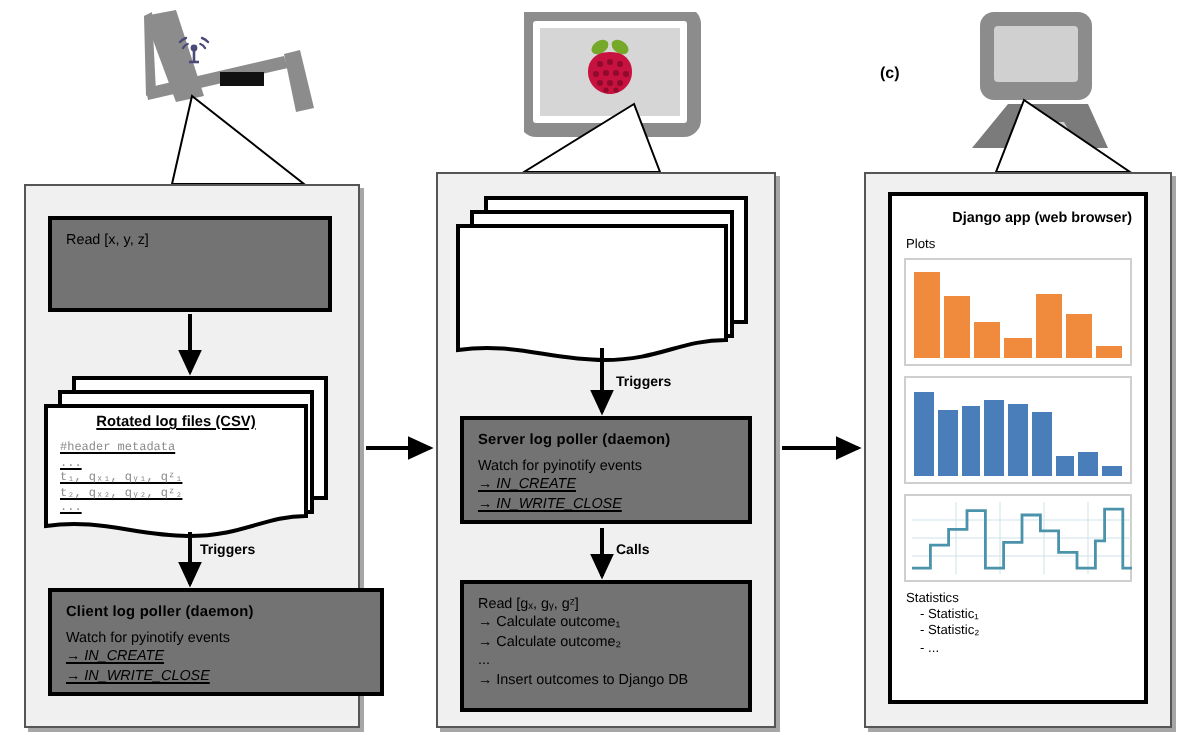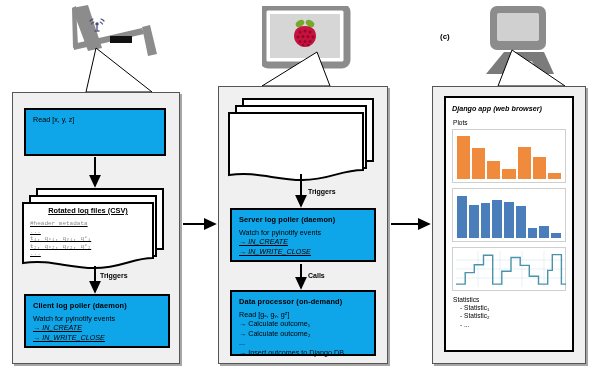--- a/index.html
+++ b/index.html
@@ -20,21 +20,21 @@
     box-shadow:2px 2px 0 rgba(0,0,0,.35);
     box-sizing:border-box;
   }
   #panel-client{left:12px;top:92px;width:168px;height:272px;}
   #panel-server{left:218px;top:86px;width:170px;height:278px;}
   #panel-web{left:432px;top:86px;width:154px;height:278px;}
 
   
   .pbox{
     position:absolute;
-    background:#0ea5e9;
+    background:#737373;
     border:2px solid #000;
     box-sizing:border-box;
     padding:5px 7px;
   }
   .pbox .ttl{
     font-size:7.4px;font-weight:bold;color:#000;
     margin:0 0 4px 0;letter-spacing:.1px;
   }
   .pbox .ln{font-size:7.2px;color:#000;line-height:9.4px;white-space:nowrap;}
   .pbox .ln.it{font-style:italic;text-decoration:underline;}
@@ -64,21 +64,21 @@
   svg.overlay{position:absolute;left:0;top:0;width:600px;height:377px;pointer-events:none;}
 
   
   .dev{position:absolute;}
 
   
   #browser{
     position:absolute;left:444px;top:96px;width:130px;height:256px;
     background:#fff;border:2px solid #000;box-sizing:border-box;padding:5px 6px;
   }
-  #browser .btitle{font-size:7.2px;font-weight:bold;text-align:left;margin:1px 0 6px 0;font-style:italic;}
+  #browser .btitle{font-size:7.2px;font-weight:bold;text-align:right;margin:1px 0 6px 0;}
   #browser .seclbl{font-size:6.6px;color:#000;margin:0 0 3px 1px;}
   .plotbox{
     background:#fff;border:1px solid #cfcfcf;box-sizing:border-box;
     margin-bottom:5px;position:relative;
   }
   .bars{position:absolute;left:4px;right:4px;bottom:3px;top:4px;
         display:flex;align-items:flex-end;gap:2px;}
   .bar{flex:1 1 auto;}
   .statlbl{font-size:6.6px;color:#000;margin:2px 0 1px 1px;}
   .statitem{font-size:6.6px;color:#000;margin-left:8px;line-height:8.4px;}
@@ -182,21 +182,21 @@
       <div class="doc-body">#header metadata</div>
       <div class="doc-body">...</div>
       <div class="doc-body">t₁, qₓ₁, qᵧ₁, qᶻ₁</div>
       <div class="doc-body">t₂, qₓ₂, qᵧ₂, qᶻ₂</div>
       <div class="doc-body">...</div>
     </div>
   </div>
 
   <span class="alabel" id="lbl-trig-c" style="left:100px;top:272px;">Triggers</span>
 
-  <div class="pbox" id="box-client-poller" style="left:24px;top:294px;width:146px;height:54px;">
+  <div class="pbox" id="box-client-poller" style="left:24px;top:294px;width:168px;height:54px;">
     <div class="ttl">Client log poller (daemon)</div>
     <div class="ln">Watch for pyinotify events</div>
     <div class="ln it">→ IN_CREATE</div>
     <div class="ln it">→ IN_WRITE_CLOSE</div>
   </div>
 
   <div class="panel" id="panel-server"></div>
 
   <div class="docstack" id="stack-server" style="left:228px;top:98px;width:150px;height:86px;">
     <div class="sheet s3" style="width:132px;height:64px;"></div>
@@ -211,21 +211,20 @@
   <div class="pbox" id="box-server-poller" style="left:230px;top:208px;width:146px;height:54px;">
     <div class="ttl">Server log poller (daemon)</div>
     <div class="ln">Watch for pyinotify events</div>
     <div class="ln it">→ IN_CREATE</div>
     <div class="ln it">→ IN_WRITE_CLOSE</div>
   </div>
 
   <span class="alabel" id="lbl-calls" style="left:308px;top:272px;">Calls</span>
 
   <div class="pbox" id="box-processor" style="left:230px;top:290px;width:146px;height:66px;">
-    <div class="ttl">Data processor (on-demand)</div>
     <div class="ln">Read [gₓ, gᵧ, gᶻ]</div>
     <div class="ln">→ Calculate outcome₁</div>
     <div class="ln">→ Calculate outcome₂</div>
     <div class="ln">...</div>
     <div class="ln">→ Insert outcomes to Django DB</div>
   </div>
 
   <div class="panel" id="panel-web"></div>
 
   <div id="browser">

